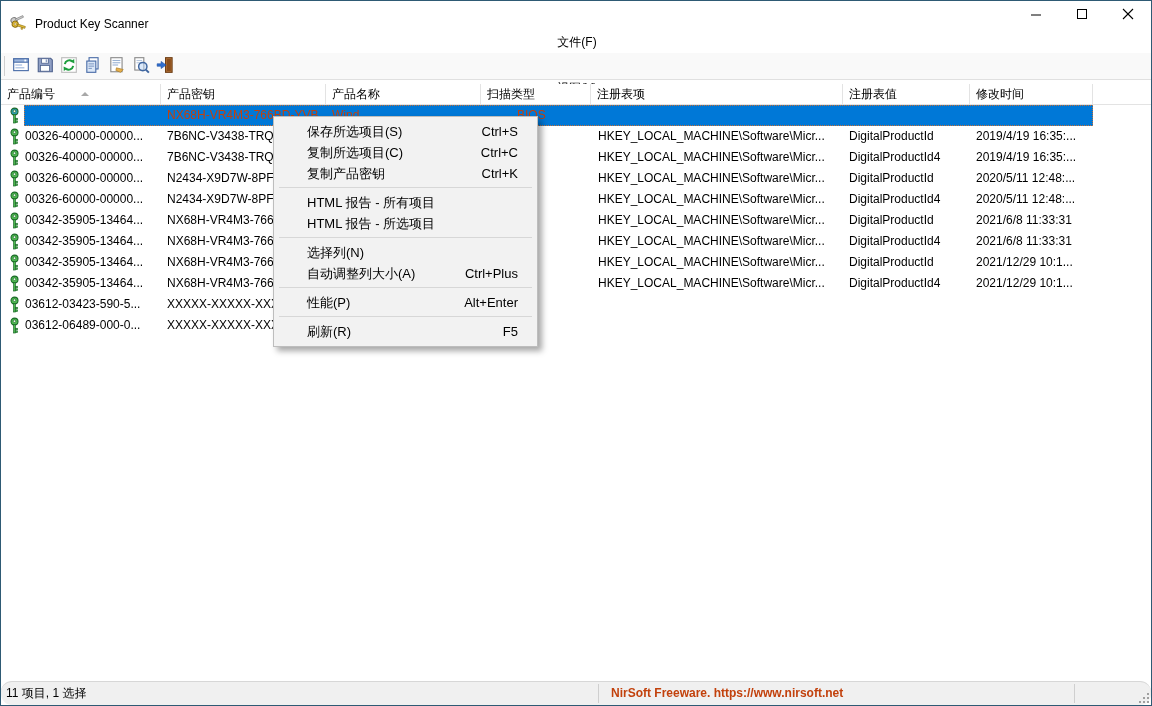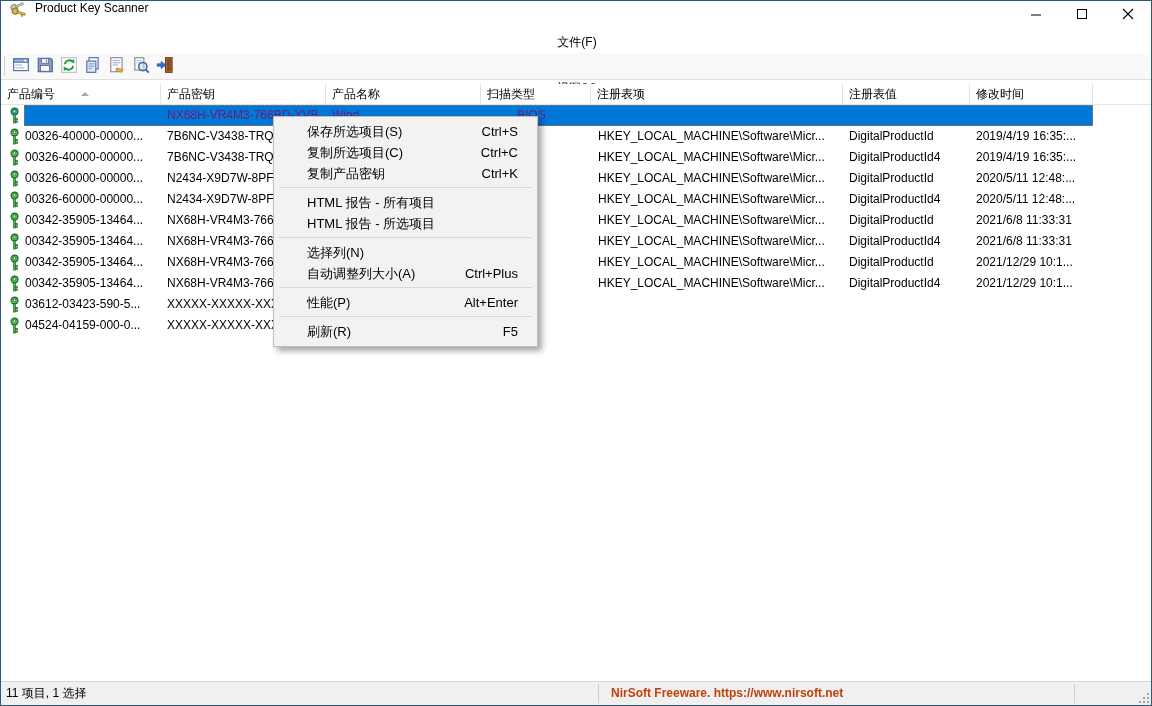--- a/index.html
+++ b/index.html
@@ -3,21 +3,21 @@
 <meta charset="utf-8">
 <style>
   html,body{margin:0;padding:0;background:#888;}
   *{box-sizing:border-box;}
   .window{
     position:relative;width:1152px;height:706px;background:#fff;
     border:1px solid #2e5a74;overflow:hidden;
     font-family:"Liberation Sans","DejaVu Sans",sans-serif;font-size:12px;color:#000;
   }
   
-  .titlebar{position:absolute;left:0;top:0;right:0;height:30px;background:#fff;display:flex;align-items:flex-start;}
+  .titlebar{position:absolute;left:0;top:0;right:0;height:30px;background:#fff;display:flex;align-items:flex-end;}
   .title-icon{margin-left:9px;width:17px;height:17px;flex:0 0 auto;}
   .title-text{margin-left:8px;font-size:12px;}
   .caption{position:absolute;top:0;right:0;height:30px;display:flex;}
   .cap-btn{width:46px;height:29px;display:flex;align-items:center;justify-content:center;background:#fff;border:none;padding:0;}
   
   .menubar{position:absolute;left:0;top:30px;right:0;height:22px;background:#fff;display:flex;align-items:center;padding-left:2px;flex-direction:column;}
   .menu-item{padding:3px 8px;white-space:nowrap;}
   
   .toolbar{position:absolute;left:0;top:52px;right:0;height:27px;background:#f9f9f9;border-bottom:1px solid #e0e0e0;display:flex;align-items:center;}
   .tb-grip{width:1px;height:20px;background:#cfcfcf;margin:0 4px 0 3px;}
@@ -25,30 +25,30 @@
   
   .lv-header{position:absolute;left:0;top:83px;width:1152px;height:21px;background:#fff;border-bottom:1px solid #e3e3e3;}
   .hcell{position:absolute;top:0;height:20px;line-height:20px;border-right:1px solid #e3e3e3;padding-left:6px;white-space:nowrap;overflow:hidden;background:#fff;}
   .sort-caret{display:inline-block;width:0;height:0;border-left:4px solid transparent;border-right:4px solid transparent;border-bottom:4px solid #a8a8a8;margin-left:26px;margin-bottom:2px;}
   
   .lv-body{position:absolute;left:0;top:104px;width:1152px;bottom:24px;background:#fff;overflow:hidden;}
   .lv-row{position:absolute;left:0;width:1152px;height:21px;}
   .sel-bg{position:absolute;left:23px;top:0;width:1069px;height:21px;background:#0078d7;border:1px dotted #c87137;}
   .cell{position:absolute;top:0;height:21px;line-height:21px;white-space:nowrap;overflow:hidden;}
   .row-icon{position:absolute;left:7px;top:2px;}
-  .lv-row.selected .cell{color:#701a75;}
+  .lv-row.selected .cell{color:#c2410c;}
   
   .ctx-menu{position:absolute;left:272px;top:115px;width:265px;background:#f2f2f2;border:1px solid #bdbdbd;
     box-shadow:4px 4px 6px rgba(0,0,0,0.35);padding:4px 0;z-index:50;font-size:13px;}
   .ctx-item{height:21px;display:flex;align-items:center;}
   .ctx-label{padding-left:33px;flex:1;white-space:nowrap;}
   .ctx-shortcut{padding-right:19px;white-space:nowrap;}
   .ctx-sep{height:1px;background:#d7d7d7;margin:3px 5px 4px 5px;}
   
-  .statusbar{position:absolute;left:0;bottom:0;right:0;height:24px;background:#f0f0f0;border-top:1px solid #d7d7d7;}
+  .statusbar{position:absolute;left:0;bottom:0;right:0;height:24px;background:#f0f0f0;border-top:1px solid #d7d7d7;border-radius:11px;}
   .sb-pane1{position:absolute;left:5px;top:0;height:23px;line-height:23px;white-space:nowrap;}
   .sb-div{position:absolute;top:2px;width:1px;height:19px;background:#cfcfcf;}
   .sb-link{position:absolute;left:610px;top:0;height:28px;line-height:23px;font-weight:bold;color:#c2410c;white-space:nowrap;}
   .sb-grip{position:absolute;right:2px;bottom:2px;width:12px;height:12px;}
   .grip-dot{position:absolute;width:2px;height:2px;background:#a0a0a0;}
 </style>
 </head>
 <body>
 
 <div class="window">
@@ -335,21 +335,21 @@
         <div class="cell" style="left: 975px; width: 117px;"></div>
       </div>
       <div class="lv-row" style="top: 210px;">
         <span class="row-icon"><svg width="13" height="17" viewBox="0 0 13 17">
             <circle cx="6.5" cy="4.6" r="3.5" fill="#4db84f" stroke="#1d6b2a" stroke-width="1.1"></circle>
             <circle cx="6.5" cy="4.2" r="1.3" fill="#eaf6ea" stroke="#1d6b2a" stroke-width="0.7"></circle>
             <rect x="5.6" y="7.6" width="1.8" height="8.4" fill="#4db84f" stroke="#1d6b2a" stroke-width="0.7"></rect>
             <rect x="7.3" y="11.3" width="2.2" height="1.5" fill="#4db84f" stroke="#1d6b2a" stroke-width="0.7"></rect>
             <rect x="7.3" y="13.9" width="2.2" height="1.5" fill="#4db84f" stroke="#1d6b2a" stroke-width="0.7"></rect>
           </svg></span>
-        <div class="cell" style="left: 24px; width: 136px;">04524-04159-000-0...</div>
+        <div class="cell" style="left: 24px; width: 136px;">03612-06489-000-0...</div>
         <div class="cell" style="left: 166px; width: 159px;">XXXXX-XXXXX-XXX</div>
         <div class="cell" style="left: 331px; width: 149px;"></div>
         <div class="cell" style="left: 487px; width: 103px;"></div>
         <div class="cell" style="left: 597px; width: 245px;"></div>
         <div class="cell" style="left: 848px; width: 121px;"></div>
         <div class="cell" style="left: 975px; width: 117px;"></div>
       </div>
     </div>
 
   <div class="ctx-menu">

